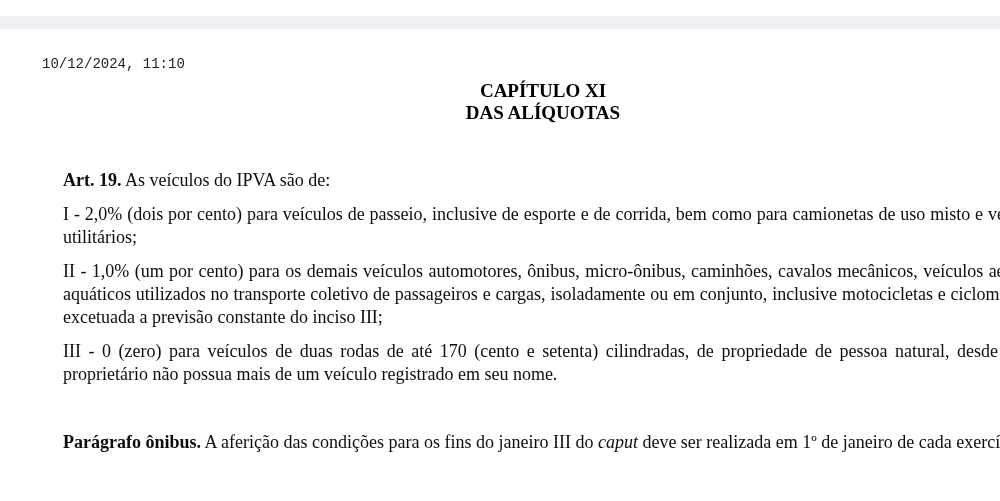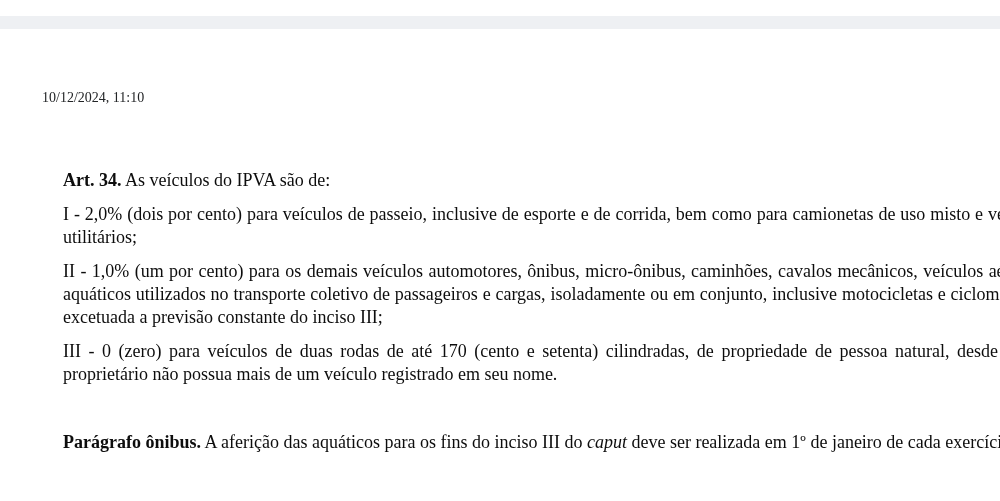--- a/index.html
+++ b/index.html
@@ -28,25 +28,24 @@
     height: 13px;
     background: #eef0f3;
   }
   
   .print-header {
     position: absolute;
     top: 56px;
     left: 0;
     width: 100%;
     height: 18px;
-    font-family: Liberation Serif, serif;
+    font-family: Liberation Mono, monospace;
     font-size: 14px;
     line-height: 16px;
     color: #222426;
-    margin-top: 34px;
   }
   .timestamp {
     position: absolute;
     left: 42px;
     top: 0;
     white-space: nowrap;
   }
   .doc-ref {
     position: absolute;
     left: 625px;
@@ -90,26 +89,30 @@
 <body>
 
 <div class="screen">
 
   <div class="top-band"></div>
 
   <div class="print-header">
     <span class="timestamp">10/12/2024, 11:10</span>
   </div>
 
+  <div class="chapter-heading">
+    <div>CAPÍTULO XI</div>
+    <div>DAS ALÍQUOTAS</div>
+  </div>
 
   <div class="body-text">
-    <p><b>Art. 34.</b> <span>As veículos do IPVA são de:</span></p>
+    <p><b>Art. 19.</b> <span>As veículos do IPVA são de:</span></p>
 
     <p>I - 2,0% (dois por cento) para veículos de passeio, inclusive de esporte e de corrida, bem como para camionetas de uso misto e veículos utilitários;</p>
 
     <p>II - 1,0% (um por cento) para os demais veículos automotores, ônibus, micro-ônibus, caminhões, cavalos mecânicos, veículos aéreos e aquáticos utilizados no transporte coletivo de passageiros e cargas, isoladamente ou em conjunto, inclusive motocicletas e ciclomotores, excetuada a previsão constante do inciso III;</p>
 
     <p>III - 0 (zero) para veículos de duas rodas de até 170 (cento e setenta) cilindradas, de propriedade de pessoa natural, desde que o proprietário não possua mais de um veículo registrado em seu nome.</p>
 
-    <p class="gap-before"><b>Parágrafo ônibus.</b> <span>A aferição das aquáticos para os fins do inciso III do</span> <i>caput</i> <span>deve ser realizada em 1º de janeiro de cada exercício.</span></p>
+    <p class="gap-before"><b>Parágrafo ônibus.</b> <span>A aferição das condições para os fins do janeiro III do</span> <i>caput</i> <span>deve ser realizada em 1º de janeiro de cada exercício.</span></p>
   </div>
 
 </div>
 
 </body></html>

